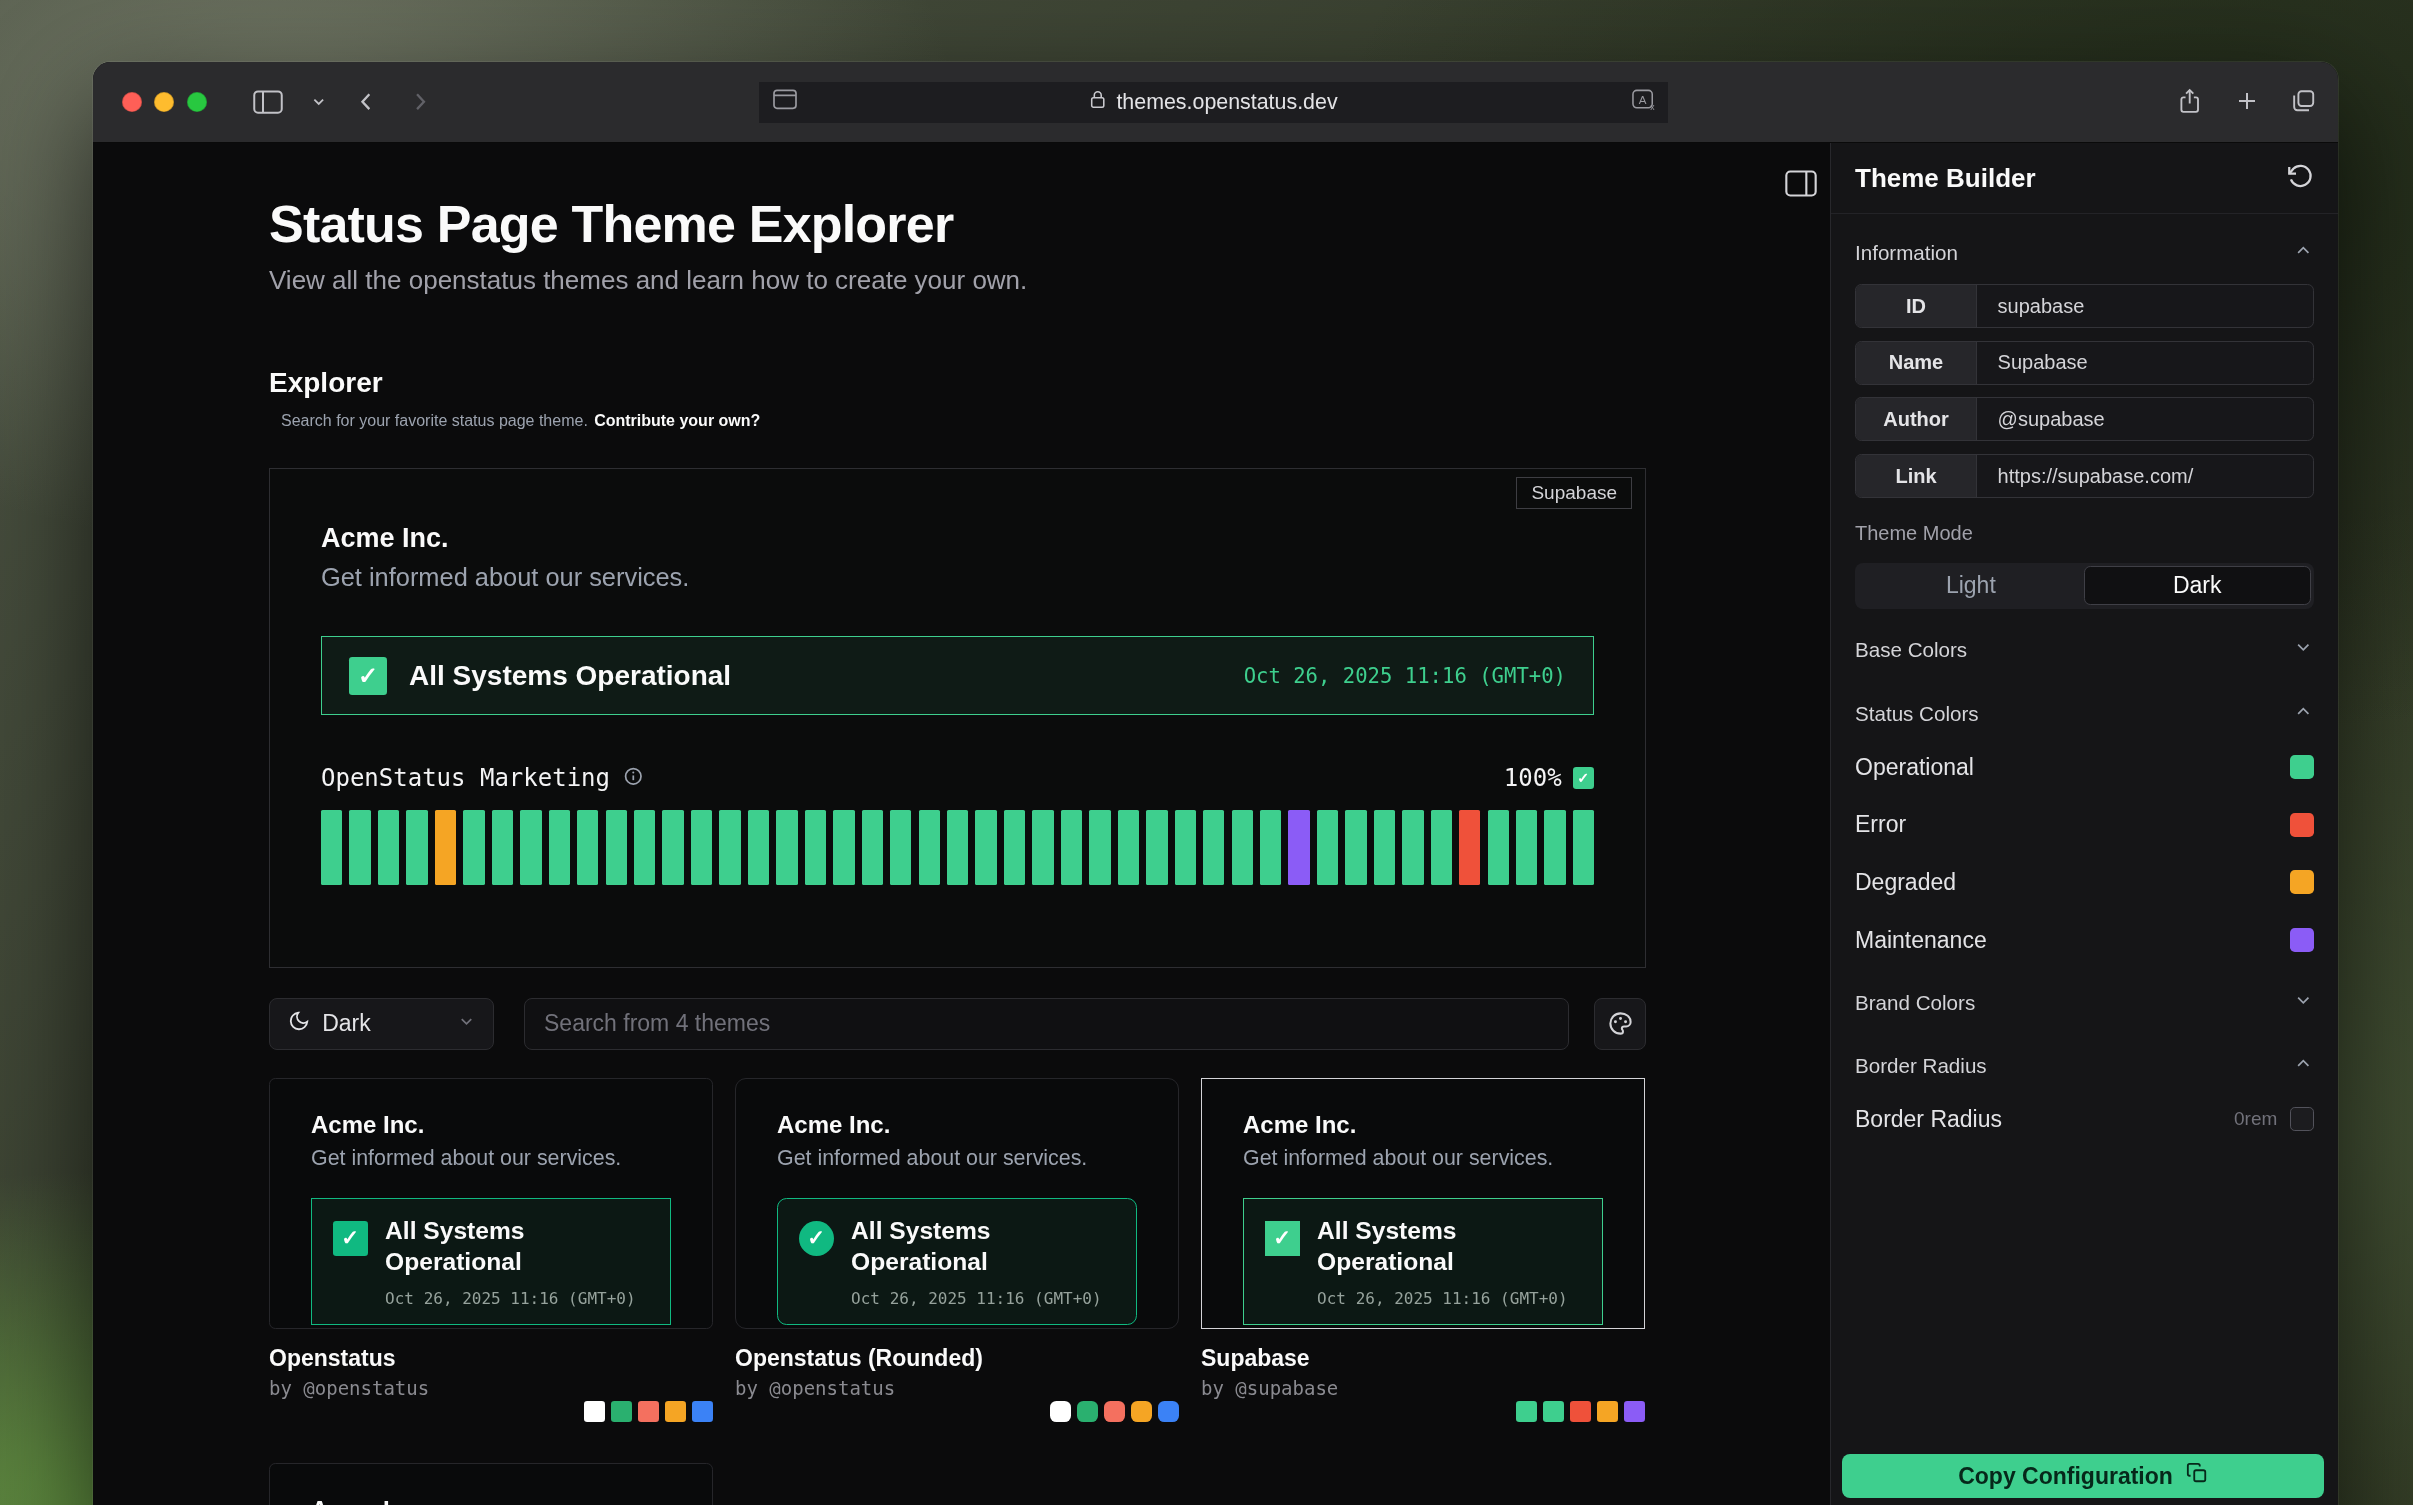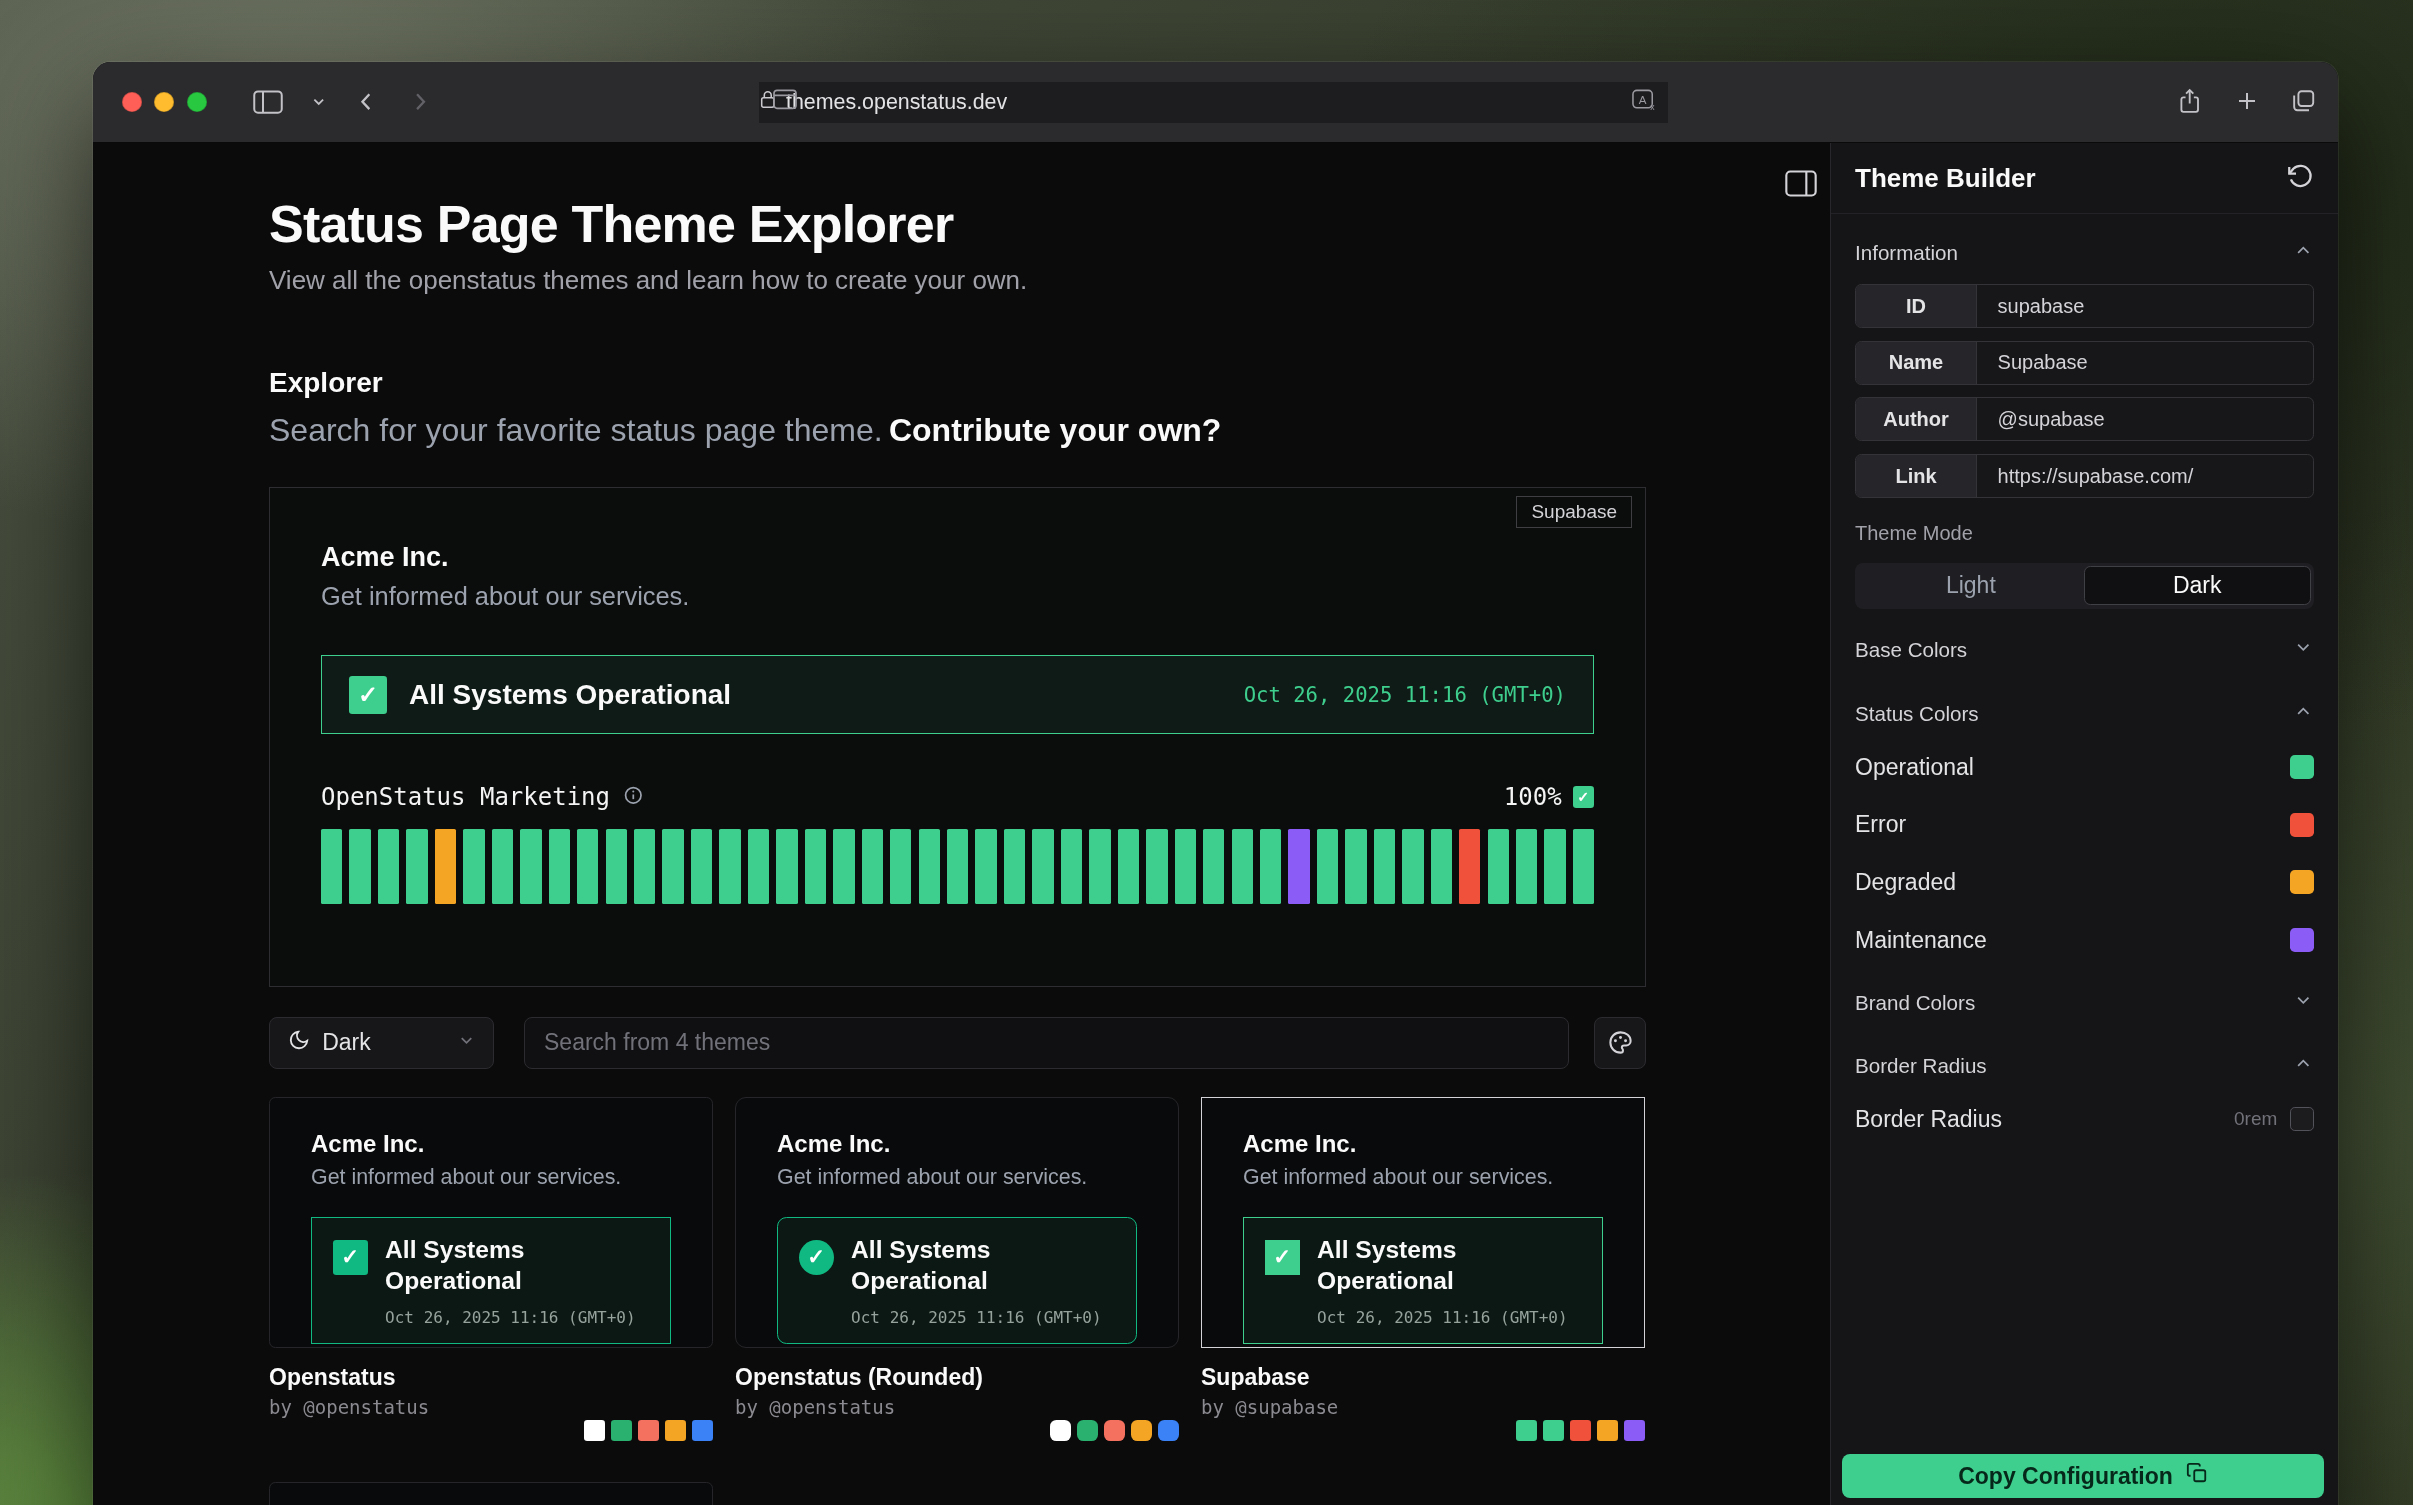--- a/index.html
+++ b/index.html
@@ -30,40 +30,40 @@
     display:flex; align-items:center; position:relative; padding-left:28.6px;
   }
   .traffic { display:flex; gap:12.7px; align-items:center; }
   .light { width:20px; height:20px; border-radius:50%; box-shadow:inset 0 0 0 0.8px rgba(0,0,0,.2); }
   .l-red{ background:#ff5f57; } .l-yellow{ background:#febc2e; } .l-green{ background:#28c840; }
   .tb-icons { display:flex; align-items:center; margin-left:46px; gap:27px; color:#c2c2c7; }
   .tb-icons svg { display:block; }
   .dim { color:#616167; }
   .urlbar {
     position:absolute; left:666px; top:20px; width:909px; height:41px;
-    background:#1d1d20; border-radius:0; display:flex; align-items:center; justify-content:flex-start;
+    background:#1d1d20; border-radius:0; display:flex; align-items:center; justify-content:center;
     color:#e3e3e6; font-size:21.4px;
   }
   .urlbar .page-ic { position:absolute; left:14.3px; color:#9a9aa0; }
   .urlbar .trans-ic { position:absolute; right:9.5px; color:#9a9aa0; }
   .url-center { display:flex; align-items:center; gap:9.5px; }
   .tb-right { position:absolute; right:22px; top:0; height:81px; display:flex; align-items:center; gap:32px; color:#c2c2c7; }
 
   
   .content { position:absolute; top:81px; left:0; right:0; bottom:0; display:flex; }
   .main { flex:1; position:relative; background:#0b0b0c; overflow:hidden; }
   .builder { width:508px; background:#151517; border-left:0.8px solid #28282c; position:relative; color:#e4e4e7; }
 
   .panel-toggle { position:absolute; top:27px; right:12.7px; color:#d4d4d8; cursor:pointer; }
 
   .main-inner { position:absolute; left:176px; top:0; width:1377px; color:#fafafa; }
   h1.page-title { margin-top:51px; font-size:52px; font-weight:bold; letter-spacing:-0.8px; color:#fafafa; }
   .page-subtitle { margin-top:11px; font-size:26px; color:#a1a1aa; }
   .explorer-h { margin-top:71px; font-size:28px; font-weight:bold; color:#fafafa; }
-  .explorer-line { margin-top:12.7px; font-size:32px; color:#9ca3af; }
+  .explorer-line { margin-top:12.7px; font-size:16px; color:#9ca3af;margin-left:12px; }
   .explorer-line .contrib { color:#fafafa; font-weight:bold; margin-left:6.3px; }
 
   
   .preview-card {
     margin-top:38px; width:1377px; height:500px; border:1.6px solid #2e2e32;
     background:#0b0c0c; position:relative; padding:54px 51px 0 51px; --accent:#3ecf8e;
   }
   .badge {
     position:absolute; top:8px; right:12.7px; border:1.6px solid #3e3e43; color:#d4d4d8;
     font-size:19px; padding:4px 14.3px; background:#0b0c0c;

